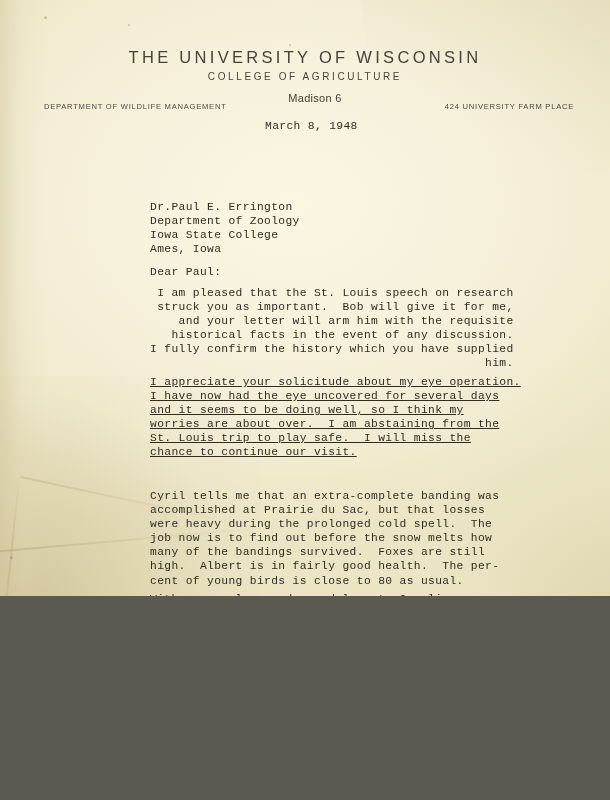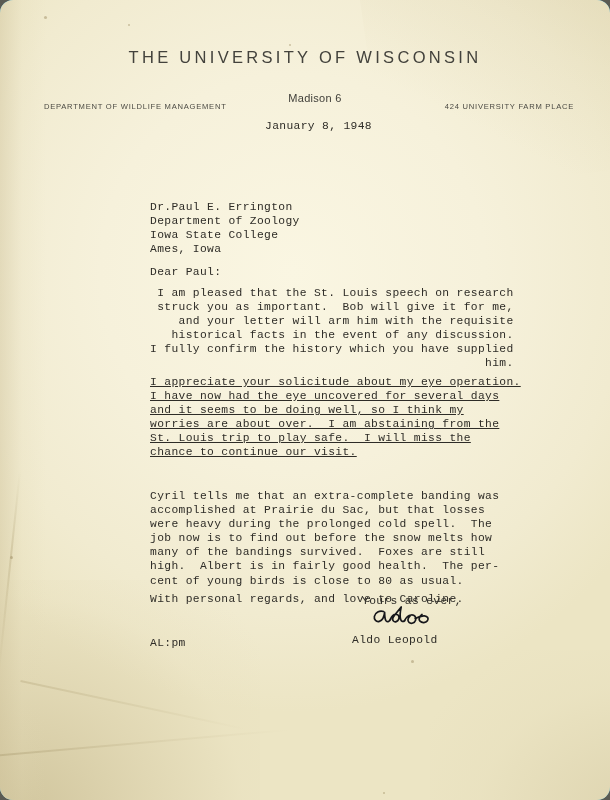--- a/index.html
+++ b/index.html
@@ -4,25 +4,24 @@
 <title>Aldo Leopold Letter</title>
 <style>
   html, body {
     margin: 0;
     padding: 0;
     background: #5a5a52;
   }
   #page {
     position: relative;
     width: 610px;
-    height: 800px;
+    height: 596px;
     overflow: hidden;
     background: #0ea5e9;
     font-family: "Liberation Sans", sans-serif;
-    border-radius: 13px;
   }
   
   .paper-base {
     position: absolute;
     inset: 0;
     background:
       radial-gradient(ellipse 70% 55% at 48% 34%, #faf6e2 0%, #f6f1db 45%, #f1ebd0 78%, #ece5c4 100%);
   }
   .tone-top-right {
     position: absolute;
@@ -198,25 +197,26 @@
   <div class="speck" style="left:44px;  top:16px;  width:3px; height:3px;"></div>
   <div class="speck" style="left:128px; top:24px;  width:2px; height:2px;"></div>
   <div class="speck" style="left:289px; top:44px;  width:2px; height:2px;"></div>
   <div class="speck" style="left:411px; top:660px; width:3px; height:3px;"></div>
   <div class="speck" style="left:383px; top:792px; width:2px; height:2px;"></div>
   <div class="speck" style="left:10px;  top:556px; width:3px; height:3px;"></div>
 
   <div class="content">
 
     <div class="lh-title">THE UNIVERSITY OF WISCONSIN</div>
+    <div class="lh-sub">COLLEGE OF AGRICULTURE</div>
     <div class="lh-city">Madison 6</div>
     <div class="lh-dept">DEPARTMENT OF WILDLIFE MANAGEMENT</div>
     <div class="lh-addr">424 UNIVERSITY FARM PLACE</div>
 
-    <div class="tw date">January 8, 1948</div>
+    <div class="tw date">March 8, 1948</div>
 
     <div class="tw addressee">Dr.Paul E. Errington
 Department of Zoology
 Iowa State College
 Ames, Iowa</div>
 
     <div class="tw salutation">Dear Paul:</div>
 
     <div class="tw para" id="p1">I am pleased that the St. Louis speech on research
 struck you as important.  Bob will give it for me,

